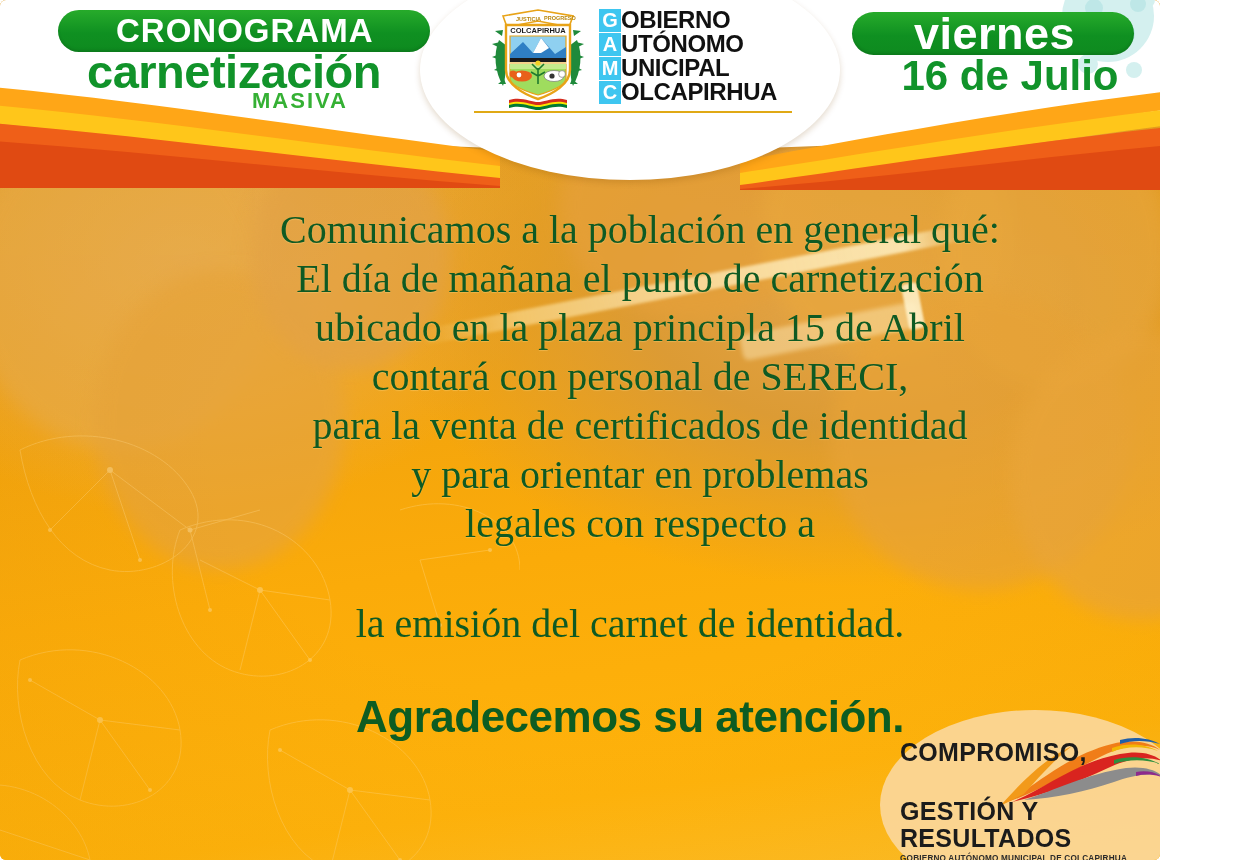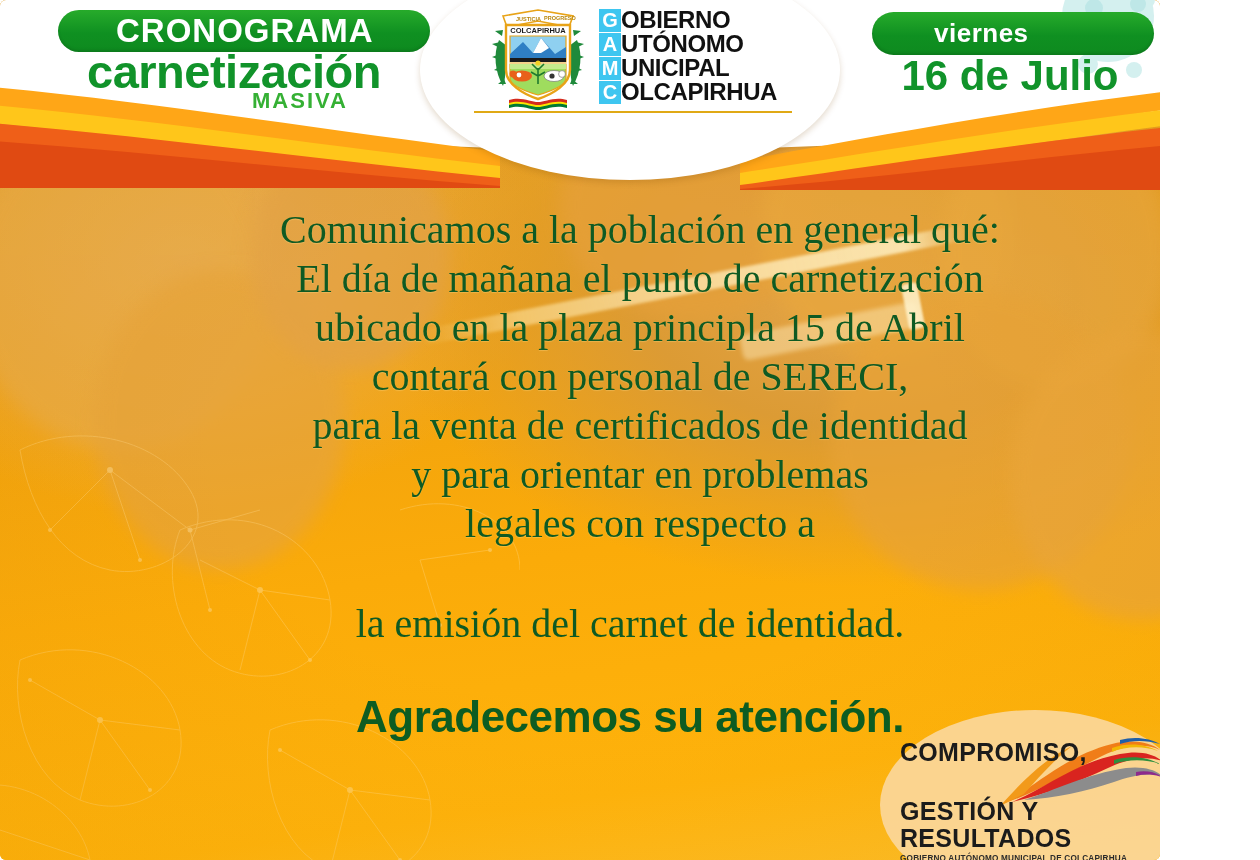--- a/index.html
+++ b/index.html
@@ -116,23 +116,23 @@
     display: flex; align-items: center;
     z-index: 5;
     box-shadow: inset 0 -2px 3px rgba(0,0,0,.12);
   }
   #pill-cronograma {
     left: 58px; top: 10px; width: 372px; height: 42px;
     padding-left: 58px;
     font-size: 33px; font-weight: bold; letter-spacing: 1px;
   }
   #pill-viernes {
-    left: 872px; top: 12px; width: 282px; height: 43px;
+    left: 852px; top: 12px; width: 282px; height: 43px;
     padding-left: 62px;
-    font-size: 26px; font-weight: bold; letter-spacing: .5px;
+    font-size: 45px; font-weight: bold; letter-spacing: .5px;
   }
 
   #txt-carnetizacion {
     position: absolute;
     left: 24px; top: 44px;
     width: 420px;
     text-align: center;
     color: #11932a;
     font-size: 47px;
     font-weight: bold;

